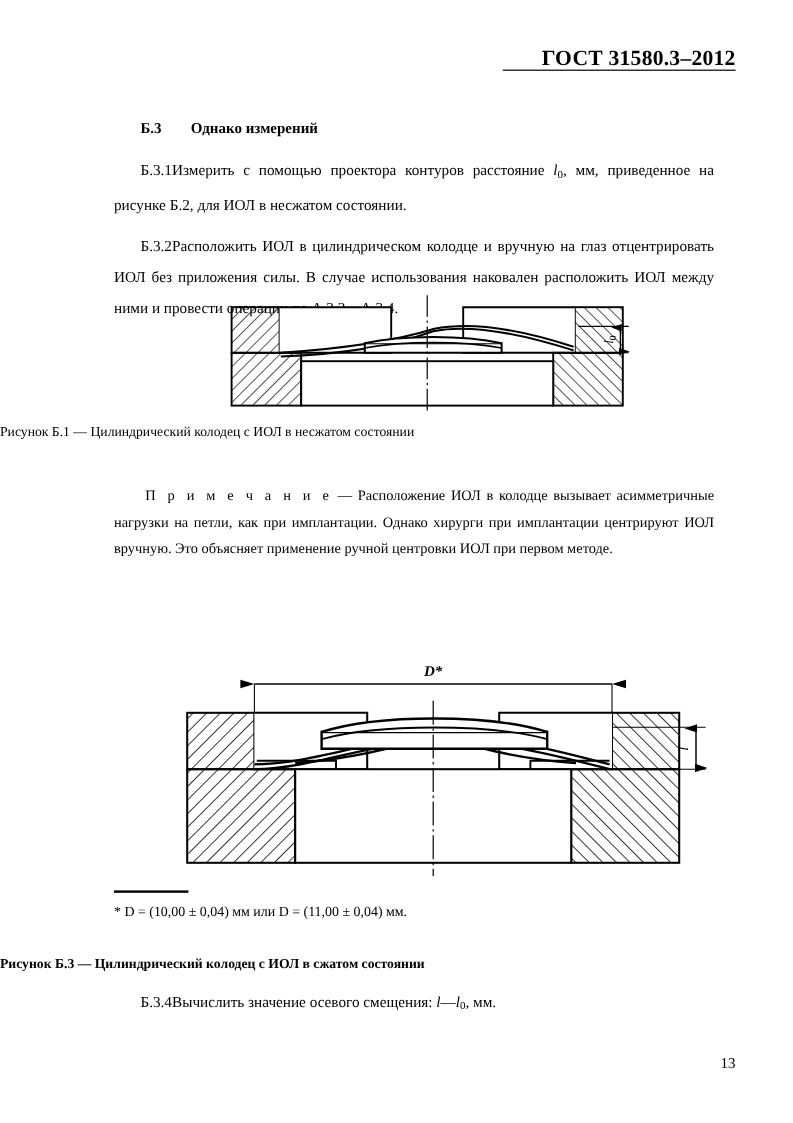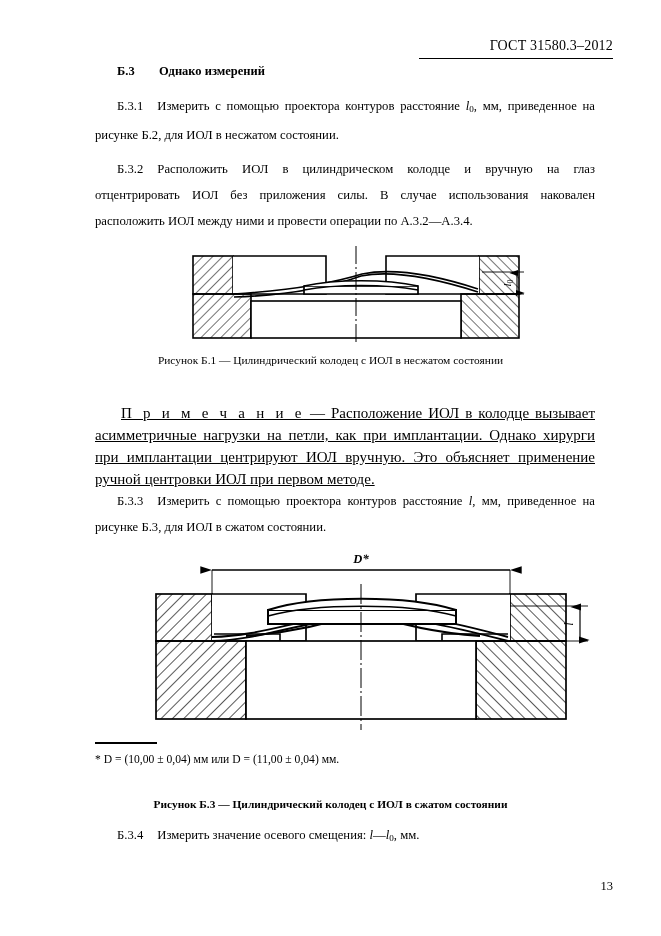--- a/index.html
+++ b/index.html
@@ -15,22 +15,22 @@
     font-family: "Liberation Serif", "DejaVu Serif", serif;
     color: #000000;
     overflow: hidden;
   }
 
   
   .header {
     position: absolute;
     top: 38px;
     right: 48px;
-    font-size: 14px;
-    font-weight: normal;
+    font-size: 18px;
+    font-weight: bold;
     letter-spacing: 0.2px;
   }
   .header-rule {
     position: absolute;
     top: 58px;
     right: 48px;
     width: 194px;
     height: 1px;
     background: #000000;
   }
@@ -44,64 +44,62 @@
   }
   .sec-title {
     font-size: 12.5px;
     font-weight: bold;
     margin: 0 0 14px 0;
     padding-left: 22px;
   }
   .sec-title .num {
     display: inline-block;
     width: 42px;
+    margin-top: 36px;
   }
   p.body {
     font-size: 12.7px;
     line-height: 26px;
     margin: 0 0 8px 0;
     text-align: justify;
     text-indent: 0;
     hyphens: none;
   }
   p.body .lead {
     display: inline-block;
     margin-left: 22px;
-    margin-right: 14px;
   }
   p.body.just {
     text-align: justify;
     text-align-last: left;
   }
   .ital {
     font-style: italic;
   }
   sub {
     font-size: 0.72em;
     vertical-align: -0.22em;
   }
 
   
   p.note {
-    font-size: 15px;
+    font-size: 12px;
     line-height: 22px;
     margin: 0;
     text-align: justify;
     text-align-last: left;
-    text-decoration: underline;
   }
   .spaced {
     letter-spacing: 2.6px;
     margin-left: 26px;
   }
 
   
   .caption {
     font-size: 11.4px;
-    text-align: center;
     margin: 0;
   }
 
   
   .footnote-rule {
     width: 62px;
     height: 2px;
     background: #000000;
     margin: 0 0 7px 0;
   }
@@ -259,25 +257,20 @@
   </div>
 
   <div class="note-wrap">
     <p class="note">
       <span class="spaced">П р и м е ч а н и е</span>
       <span>—</span>
       <span>Расположение ИОЛ в колодце вызывает асимметричные нагрузки на петли, как при имплантации. Однако хирурги при имплантации центрируют ИОЛ вручную. Это объясняет применение ручной центровки ИОЛ при первом методе.</span>
     </p>
   </div>
 
-  <div class="para-333">
-    <p class="body just">
-      <span class="lead">Б.3.3</span><span>Измерить с помощью проектора контуров расстояние </span><span class="ital">l</span><span>, мм, приведенное на рисунке Б.3, для ИОЛ в сжатом состоянии.</span>
-    </p>
-  </div>
 
   <div class="fig-wrap-2">
     <svg class="fig" width="440" height="185" viewBox="0 0 440 185">
       <defs>
         <pattern id="hatchR2" width="8" height="8" patternTransform="rotate(45)" patternUnits="userSpaceOnUse">
           <line x1="0" y1="0" x2="0" y2="8" stroke="#000" stroke-width="1.3"></line>
         </pattern>
         <pattern id="hatchL2" width="8" height="8" patternTransform="rotate(-45)" patternUnits="userSpaceOnUse">
           <line x1="0" y1="0" x2="0" y2="8" stroke="#000" stroke-width="1.3"></line>
         </pattern>
@@ -353,19 +346,19 @@
     <div class="footnote-rule"></div>
     <p class="footnote"><span>*</span><span class="ital-d"> D = (10,00 ± 0,04) мм или D = (11,00 ± 0,04) мм.</span></p>
   </div>
 
   <div class="cap3">
     <p class="caption">Рисунок Б.3 — Цилиндрический колодец с ИОЛ в сжатом состоянии</p>
   </div>
 
   <div class="para-334">
     <p class="body">
-      <span class="lead">Б.3.4</span><span>Измерить значение осевого смещения: </span><span class="ital">l</span><span>—</span><span class="ital">l</span><sub>0</sub><span>, мм.</span>
+      <span class="lead">Б.3.4</span><span>Вычислить значение осевого смещения: </span><span class="ital">l</span><span>—</span><span class="ital">l</span><sub>0</sub><span>, мм.</span>
     </p>
   </div>
 
   <div class="pagenum">13</div>
 
 </div>
 
 </body></html>

